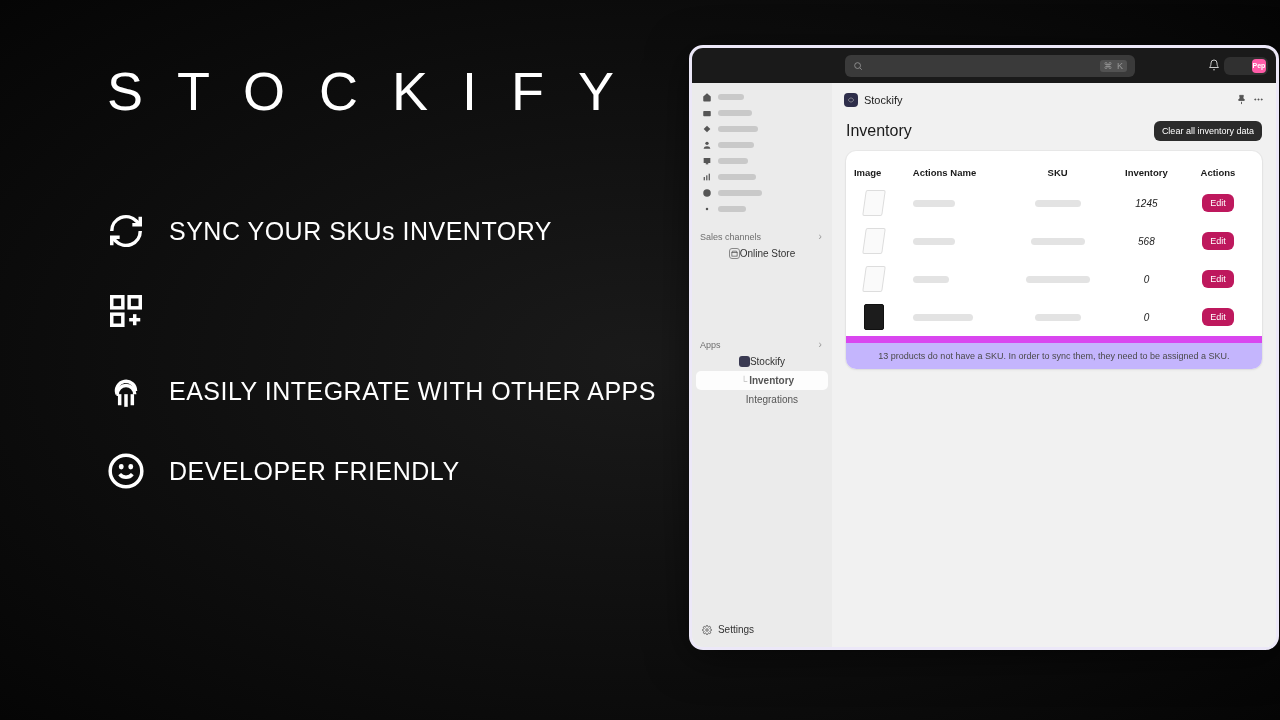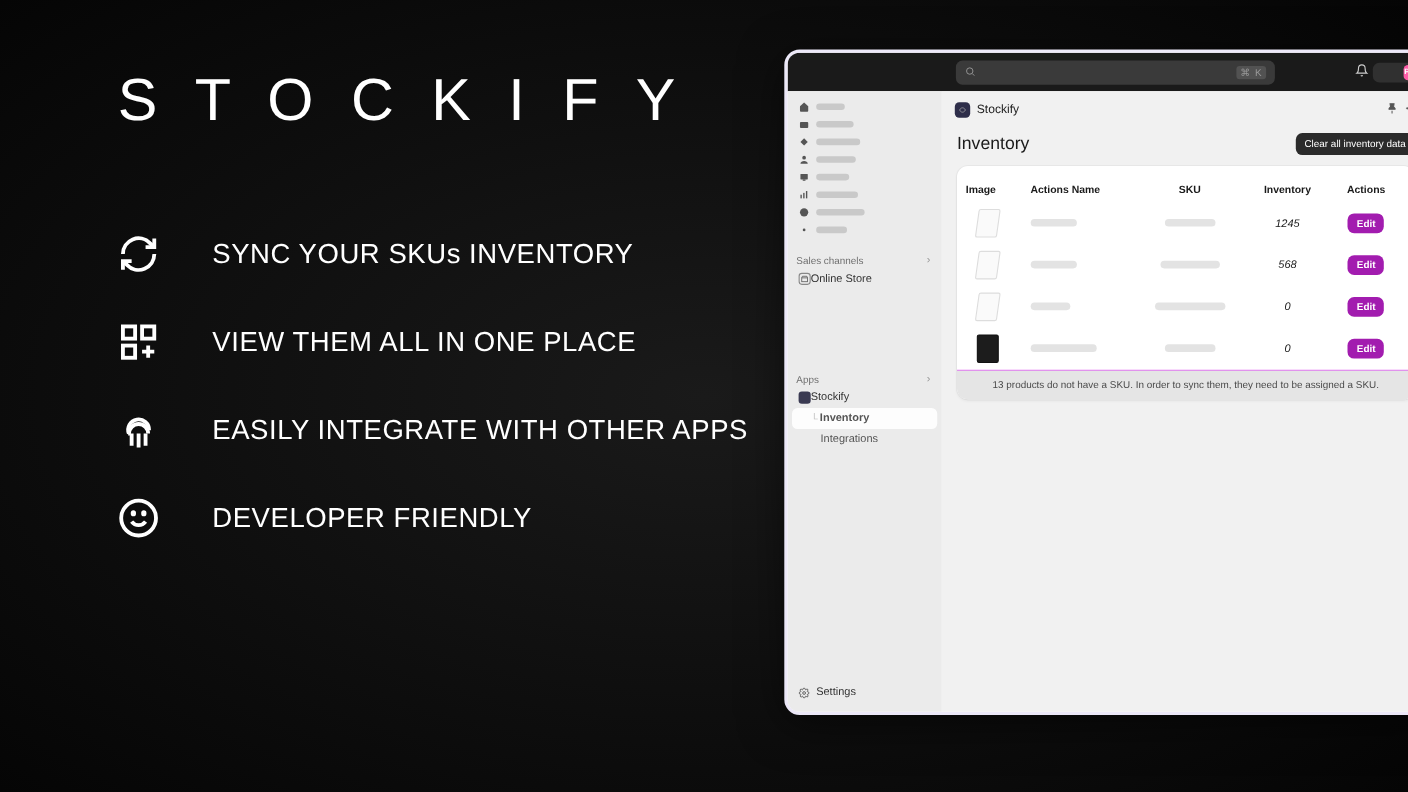--- a/index.html
+++ b/index.html
@@ -1,21 +1,21 @@
 <!DOCTYPE html>
 <html><head>
 <meta charset="utf-8">
 <style>
 * { margin: 0; padding: 0; box-sizing: border-box; font-family: -apple-system, BlinkMacSystemFont, "Segoe UI", sans-serif; }
 html, body { width: 1280px; height: 720px; background: radial-gradient(ellipse at center, #1a1a1a 0%, #050505 100%); color: #fff; overflow: hidden; }
 .page { display: flex; width: 100%; height: 100%; margin-left: 37px; }
 .left { flex: 0 0 620px; padding: 60px 18px 0 70px; }
 .brand { font-size: 54px; font-weight: 300; letter-spacing: 34px; margin-bottom: 90px; font-family: "Segoe UI", sans-serif; white-space: nowrap;}
 .features { display: flex; flex-direction: column; gap: 42px; }
-.feature { display: flex; align-items: center; gap: 48px; }
+.feature { display: flex; align-items: center; gap: 24px; }
 .feature .icon { width: 38px; height: 38px; display: flex; align-items: center; justify-content: center; flex: 0 0 38px; }
 .feature .icon svg { width: 38px; height: 38px; stroke: #fff; fill: none; stroke-width: 2.2; }
 .feature-text { font-size: 25px; font-weight: 400; letter-spacing: 0.5px; white-space: nowrap; }
 
 .right { flex: 1; display: flex; align-items: flex-start; justify-content: flex-start; padding-top: 45px; padding-left: 15px;}
 .app-window { width: 590px; height: 605px; background: #fff; border-radius: 14px; overflow: hidden; border: 3px solid #ece8f8; box-shadow: 0 8px 40px rgba(0,0,0,0.5); display: flex; flex-direction: column; }
 .titlebar { height: 35px; background: #1a1a1a; display: flex; align-items: center; padding: 0 8px; }
 .searchbox { flex: 0 0 290px; margin-left: 145px; height: 22px; background: #3a3a3a; border-radius: 6px; display: flex; align-items: center; padding: 0 8px; justify-content: space-between;}
 .searchbox .sicon svg { width: 10px; height: 10px; stroke: #999; fill:none; stroke-width:2; }
 .shortcut { font-size: 9px; color: #999; background: #525252; padding: 1px 3px; border-radius: 3px; letter-spacing: 1px;}
@@ -25,21 +25,21 @@
 .avatar { width: 14px; height: 14px; background: #ff5ca8; border-radius: 4px; display:flex; align-items:center; justify-content:center; font-size:7px; color:#fff; font-weight:600;}
 
 .app-body { flex: 1; display: flex; background: #f1f1f1; }
 .sidebar { width: 140px; background: #ebebeb; padding: 6px 4px; display: flex; flex-direction: column; font-size: 10px; color: #333; }
 .nav-ph { display: flex; align-items: center; gap: 6px; padding: 3px 6px; }
 .nav-ph .micon { width: 10px; height: 10px; display:flex; align-items:center; justify-content:center;}
 .nav-ph .micon svg { width:10px; height:10px; fill:#555; }
 .nav-ph .bar { height: 6px; background: #c9c9c9; border-radius: 3px; }
 .sec-title { font-size: 9px; color: #6f6f6f; padding: 6px 6px 2px 4px; display:flex; justify-content:space-between; align-items:center;}
 .sec-title .caret { color:#999; font-size:10px;}
-.nav-item { display: flex; align-items: center; gap: 0; padding: 4px 6px; border-radius: 5px; cursor: pointer; }
+.nav-item { display: flex; align-items: center; gap: 0; padding: 4px 6px; border-radius: 5px; cursor: pointer; justify-content: center; }
 .nav-item .box { width: 11px; height: 11px; border-radius: 3px; display:flex; align-items:center; justify-content:center;}
 .nav-item.selected { background: #fdfdfd; font-weight: 600; }
 .nav-sub { padding-left: 17px; font-size: 10px; color: #555; }
 .tree-line { color:#bbb; font-size:9px; margin-right:2px;}
 .sidebar-bottom { margin-top: auto; }
 .settings-item { display:flex; align-items:center; gap:6px; padding: 6px; font-size:10px; color:#333;}
 .settings-item svg { width:10px; height:10px; stroke:#333; fill:none; stroke-width:1.6;}
 
 .main { flex: 1; background: #f1f1f1; padding: 0; display:flex; flex-direction:column;}
 .pagehead { display:flex; align-items:center; gap:6px; padding: 8px 12px; border-bottom: 0px solid #e5e5e5;}
@@ -60,22 +60,22 @@
 .tbl th.c-inv { text-align:center;}
 .tbl th.c-act { text-align:center; padding-right:18px;}
 .tbl td { padding: 6px 8px; vertical-align: middle; font-size: 10px; color:#1a1a1a;}
 .tbl td:first-child { padding-left: 18px;}
 .tbl td.c-act { text-align:center; padding-right:18px;}
 .tbl td.c-inv { text-align:center;font-style:italic;}
 .tbl td.c-sku { text-align:center;}
 .prod-thumb { width: 20px; height: 26px; background:#fafafa; border:1px solid #ddd; border-radius:2px; transform: skewX(-8deg); position:relative; display:flex; align-items:center; justify-content:center;}
 .prod-thumb.dark { background:#1c1c1c; border-color:#111; transform: none; border-radius:2px;}
 .ph { height: 7px; background: #e3e3e3; border-radius: 4px; display:inline-block;}
-.edit-btn { background:#a21caf; color:#fff; font-size:9px; padding: 4px 8px; border:none; border-radius: 6px; cursor:pointer;font-weight:bold;}
-.notice { background:#e5e5e5; color:#4a4a4a; font-size: 9px; text-align:center; padding: 8px 10px; border-radius: 0 0 10px 10px; border-top:1px solid #d946ef;}
+.edit-btn { background:#be185d; color:#fff; font-size:9px; padding: 4px 8px; border:none; border-radius: 6px; cursor:pointer;}
+.notice { background:#c4b5fd; color:#4a4a4a; font-size: 9px; text-align:center; padding: 8px 10px; border-radius: 0 0 10px 10px; border-top:7px solid #d946ef;}
 </style>
 </head>
 <body>
 
 <div class="page">
   <div class="left">
     <div class="brand">STOCKIFY</div>
     <div class="features">
       <div class="feature">
         <span class="icon">
@@ -91,21 +91,20 @@
       <div class="feature">
         <span class="icon">
           <svg viewBox="0 0 24 24">
               <rect x="3" y="3" width="7" height="7"></rect>
               <rect x="14" y="3" width="7" height="7"></rect>
               <rect x="3" y="14" width="7" height="7"></rect>
               <line x1="17.5" y1="14" x2="17.5" y2="21"></line>
               <line x1="14" y1="17.5" x2="21" y2="17.5"></line>
             </svg>
         </span>
-        <span class="feature-text">VIEW THEM ALL IN ONE PLACE</span>
       </div>
       <div class="feature">
         <span class="icon">
           <svg viewBox="0 0 24 24">
               <path d="M18 12a6 6 0 1 0-11.6 2H6a4 4 0 0 0 0 0"></path>
               <path d="M6.5 14a5.5 5.5 0 1 1 11 0"></path>
               <line x1="8" y1="14" x2="8" y2="21"></line>
               <line x1="12" y1="14" x2="12" y2="22"></line>
               <line x1="16" y1="14" x2="16" y2="21"></line>
             </svg>

